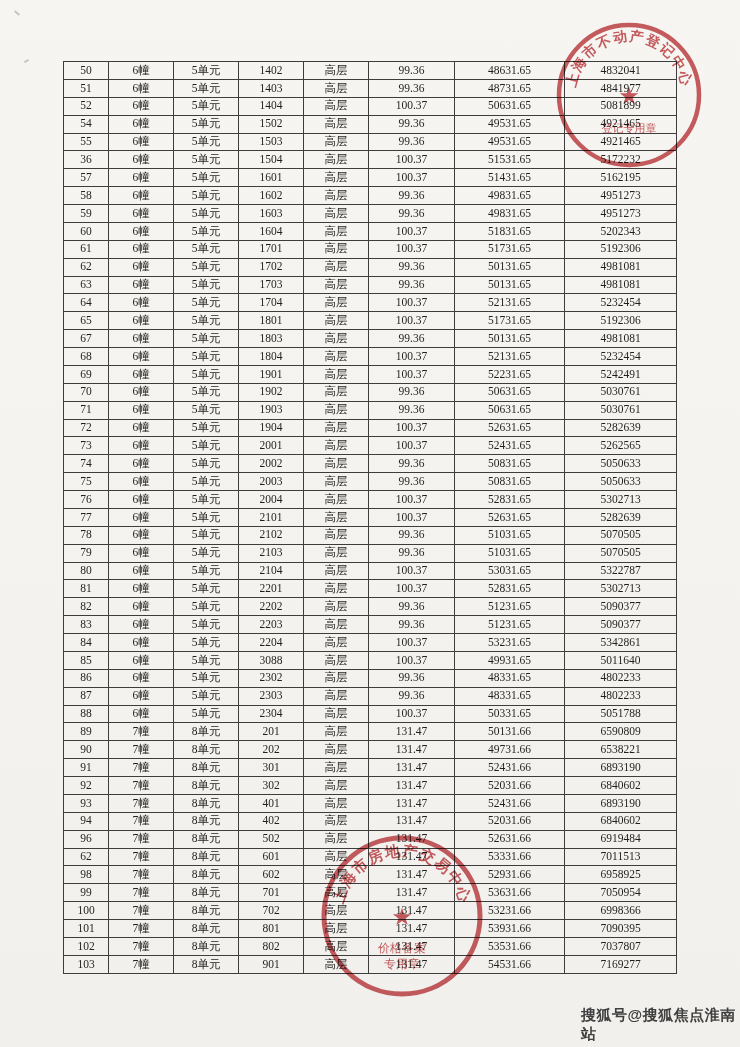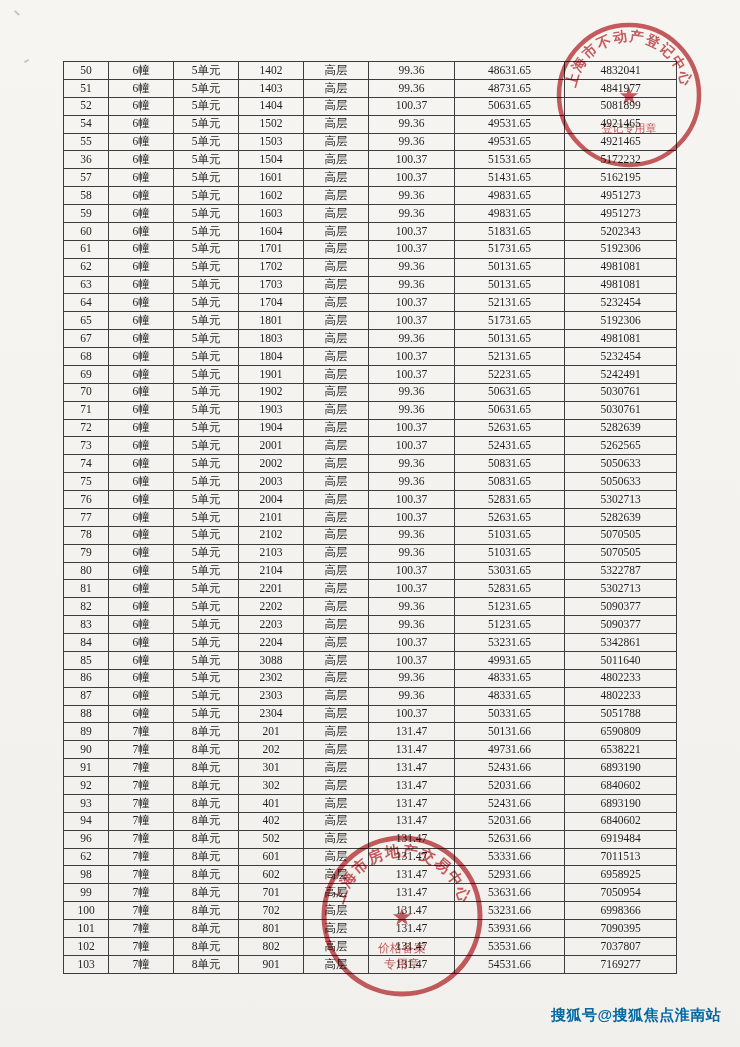--- a/index.html
+++ b/index.html
@@ -46,24 +46,24 @@
     mix-blend-mode: multiply;
     opacity: .82;
     filter: blur(.5px);
     pointer-events: none;
     z-index: 5;
   }
   .stamp-top    { left: 550px; top: 16px;  width: 158px; height: 158px; }
   .stamp-bottom { left: 314px; top: 828px; width: 176px; height: 176px; }
 
   .watermark {
-    position: absolute; left: 551px; top: 1006px;
+    position: absolute; left: 581px; top: 1006px;
     font-family: "Liberation Sans", "DejaVu Sans", sans-serif;
     font-size: 15px; font-weight: 700;
-    color: #0369a1; letter-spacing: .5px;
+    color: #404040; letter-spacing: .5px;
     z-index: 6;
   }
 </style>
 </head>
 <body>
 
 <div class="sheet"></div>
 <div class="scan-mark m1"></div>
 <div class="scan-mark m2"></div>
 

